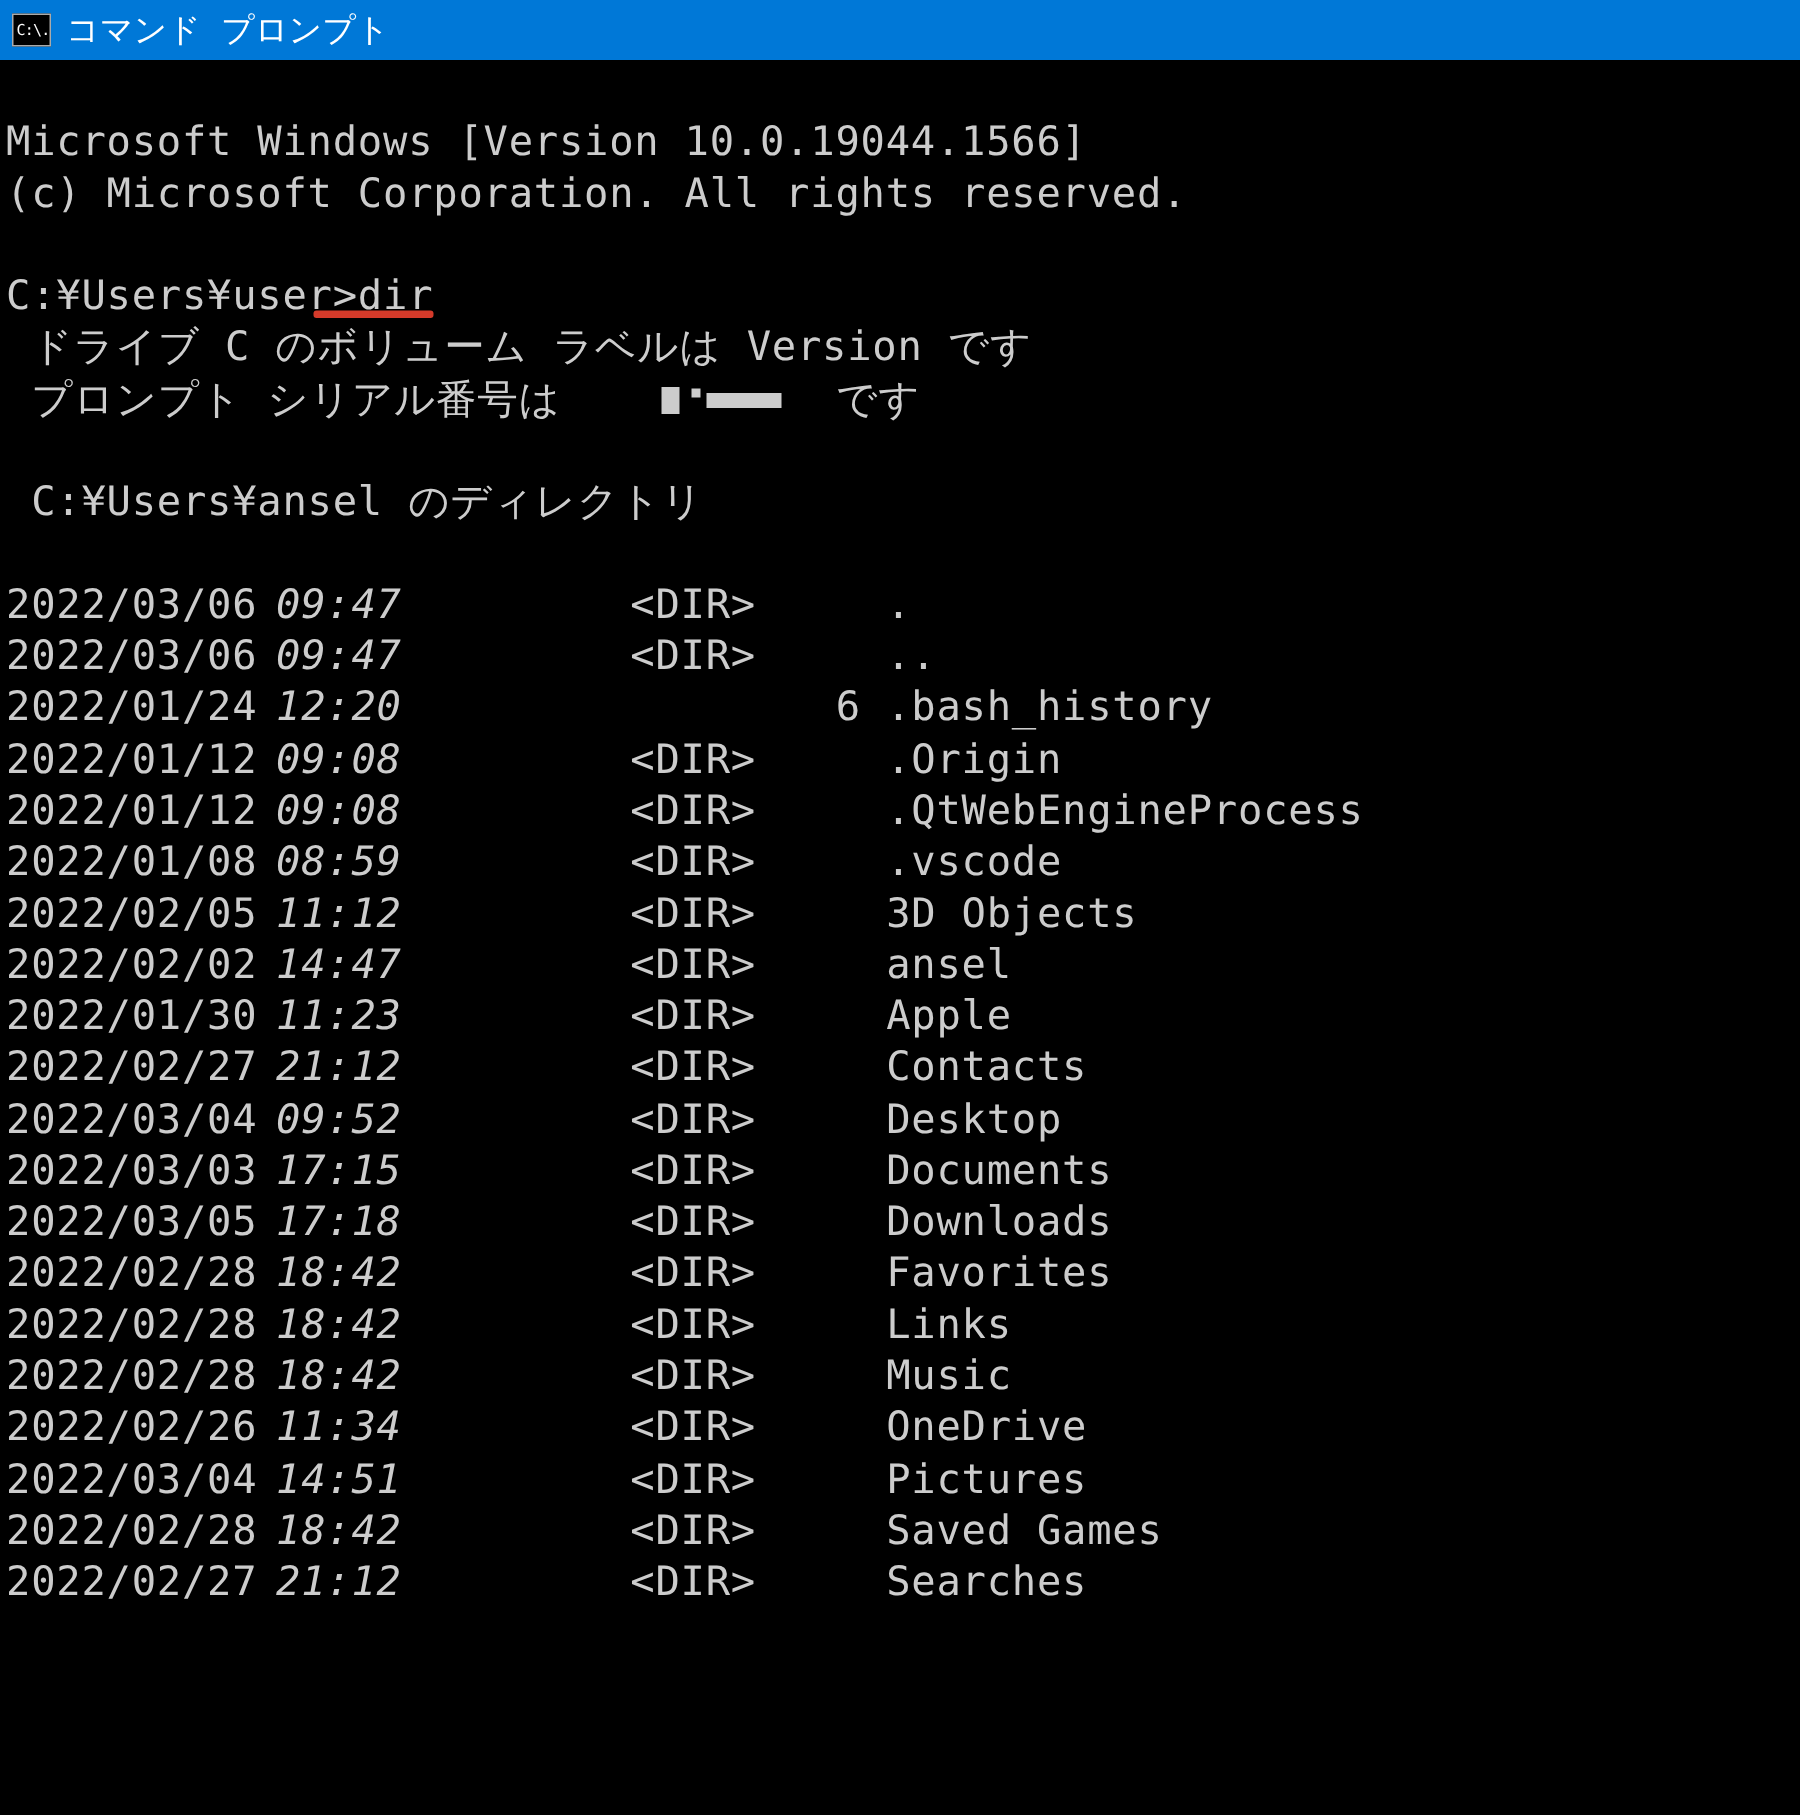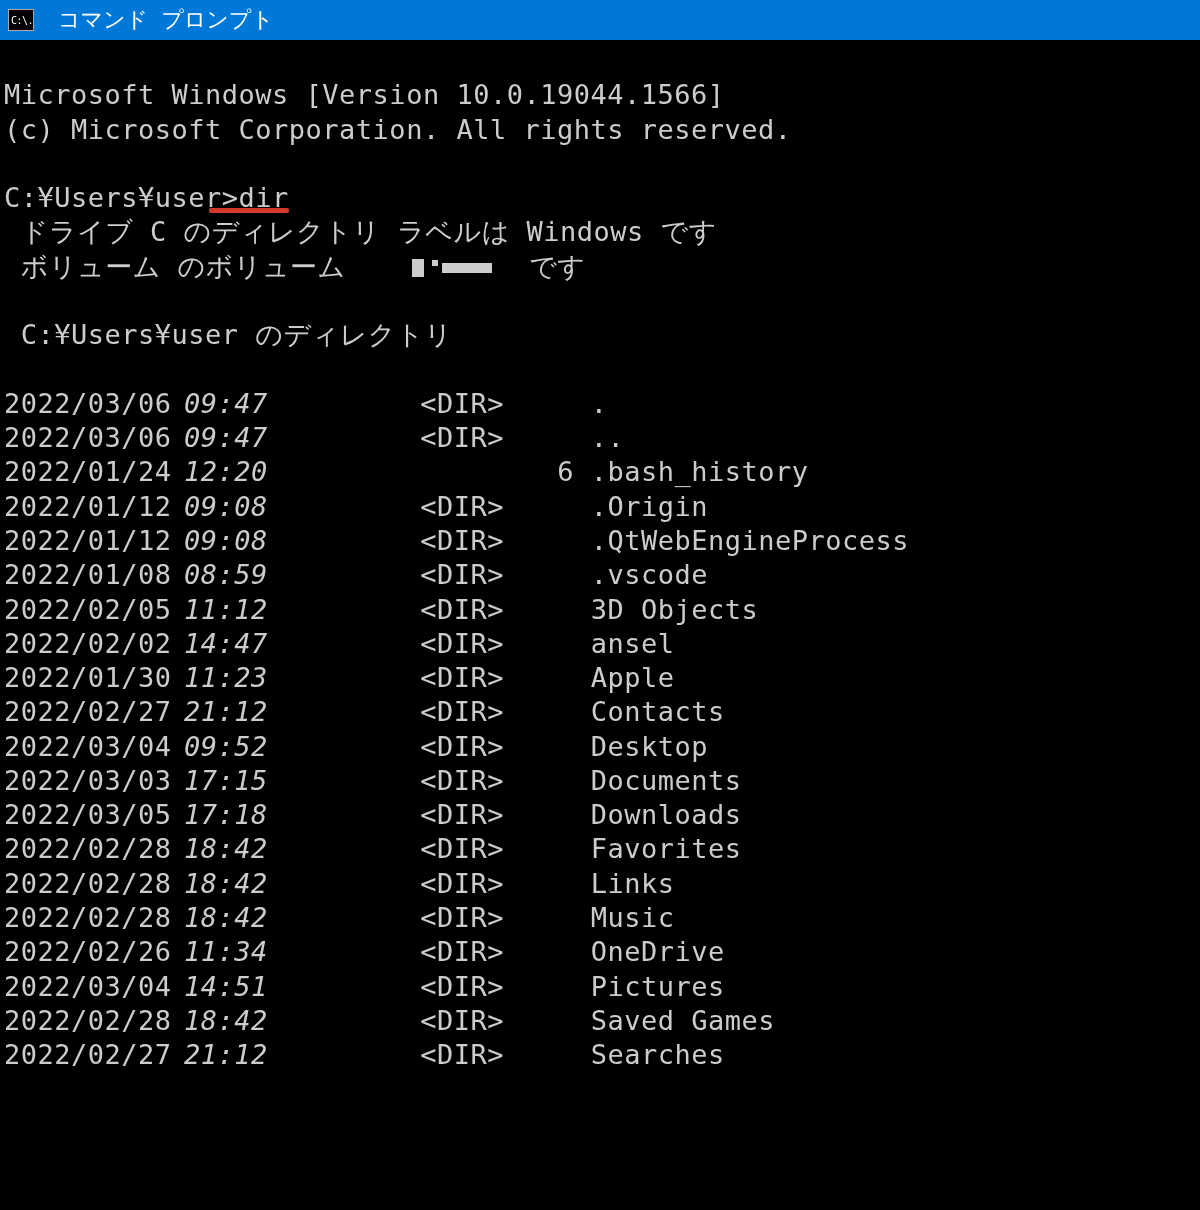--- a/index.html
+++ b/index.html
@@ -30,21 +30,20 @@
     }
     .app-icon-text {
       color: #fff;
       font-size: 10px;
       font-family: monospace;
       letter-spacing: -0.5px;
     }
     .title-text {
       color: #fff;
       font-size: 22px;
-      margin-left: 14px;
     }
     .terminal {
       background: #000;
       color: #ccc;
       font-size: 27px;
       line-height: 1.27;
       padding: 4px 0 0 4px;
       white-space: pre;
       font-family: "MS Gothic", "Consolas", monospace;
       letter-spacing: 0.5px;
@@ -90,18 +89,18 @@
     <span class="app-icon-text">C:\.</span>
   </div>
   <div class="title-text">コマンド プロンプト</div>
 </div>
 
 <div class="terminal">
 <span>Microsoft Windows [Version 10.0.19044.1566]</span>
 <span>(c) Microsoft Corporation. All rights reserved.</span>
 
 <span>C:¥Users¥user&gt;</span><span>dir</span><span class="underline"></span>
-<span> ドライブ C のディレクトリ ラベルは Windows です</span>
-<span> ボリューム のボリューム </span><span class="redacted"><span class="blk" style="left:50px;top:3px;width:12px;height:18px"></span><span class="blk" style="left:80px;top:7px;width:50px;height:10px"></span><span class="blk" style="left:70px;top:4px;width:6px;height:6px"></span></span><span> です</span>
+<span> ドライブ C のボリューム ラベルは Version です</span>
+<span> プロンプト シリアル番号は </span><span class="redacted"><span class="blk" style="left:50px;top:3px;width:12px;height:18px"></span><span class="blk" style="left:80px;top:7px;width:50px;height:10px"></span><span class="blk" style="left:70px;top:4px;width:6px;height:6px"></span></span><span> です</span>
 
-<span> C:¥Users¥user のディレクトリ</span>
+<span> C:¥Users¥ansel のディレクトリ</span>
 
 <div id="dir-rows"><span class="dir-row"><span class="col-date">2022/03/06</span><span class="col-time">09:47</span><span class="col-type">&lt;DIR&gt;</span><span class="col-size"></span><span class="col-name"> .</span></span><span class="dir-row"><span class="col-date">2022/03/06</span><span class="col-time">09:47</span><span class="col-type">&lt;DIR&gt;</span><span class="col-size"></span><span class="col-name"> ..</span></span><span class="dir-row"><span class="col-date">2022/01/24</span><span class="col-time">12:20</span><span class="col-type"></span><span class="col-size">6</span><span class="col-name"> .bash_history</span></span><span class="dir-row"><span class="col-date">2022/01/12</span><span class="col-time">09:08</span><span class="col-type">&lt;DIR&gt;</span><span class="col-size"></span><span class="col-name"> .Origin</span></span><span class="dir-row"><span class="col-date">2022/01/12</span><span class="col-time">09:08</span><span class="col-type">&lt;DIR&gt;</span><span class="col-size"></span><span class="col-name"> .QtWebEngineProcess</span></span><span class="dir-row"><span class="col-date">2022/01/08</span><span class="col-time">08:59</span><span class="col-type">&lt;DIR&gt;</span><span class="col-size"></span><span class="col-name"> .vscode</span></span><span class="dir-row"><span class="col-date">2022/02/05</span><span class="col-time">11:12</span><span class="col-type">&lt;DIR&gt;</span><span class="col-size"></span><span class="col-name"> 3D Objects</span></span><span class="dir-row"><span class="col-date">2022/02/02</span><span class="col-time">14:47</span><span class="col-type">&lt;DIR&gt;</span><span class="col-size"></span><span class="col-name"> ansel</span></span><span class="dir-row"><span class="col-date">2022/01/30</span><span class="col-time">11:23</span><span class="col-type">&lt;DIR&gt;</span><span class="col-size"></span><span class="col-name"> Apple</span></span><span class="dir-row"><span class="col-date">2022/02/27</span><span class="col-time">21:12</span><span class="col-type">&lt;DIR&gt;</span><span class="col-size"></span><span class="col-name"> Contacts</span></span><span class="dir-row"><span class="col-date">2022/03/04</span><span class="col-time">09:52</span><span class="col-type">&lt;DIR&gt;</span><span class="col-size"></span><span class="col-name"> Desktop</span></span><span class="dir-row"><span class="col-date">2022/03/03</span><span class="col-time">17:15</span><span class="col-type">&lt;DIR&gt;</span><span class="col-size"></span><span class="col-name"> Documents</span></span><span class="dir-row"><span class="col-date">2022/03/05</span><span class="col-time">17:18</span><span class="col-type">&lt;DIR&gt;</span><span class="col-size"></span><span class="col-name"> Downloads</span></span><span class="dir-row"><span class="col-date">2022/02/28</span><span class="col-time">18:42</span><span class="col-type">&lt;DIR&gt;</span><span class="col-size"></span><span class="col-name"> Favorites</span></span><span class="dir-row"><span class="col-date">2022/02/28</span><span class="col-time">18:42</span><span class="col-type">&lt;DIR&gt;</span><span class="col-size"></span><span class="col-name"> Links</span></span><span class="dir-row"><span class="col-date">2022/02/28</span><span class="col-time">18:42</span><span class="col-type">&lt;DIR&gt;</span><span class="col-size"></span><span class="col-name"> Music</span></span><span class="dir-row"><span class="col-date">2022/02/26</span><span class="col-time">11:34</span><span class="col-type">&lt;DIR&gt;</span><span class="col-size"></span><span class="col-name"> OneDrive</span></span><span class="dir-row"><span class="col-date">2022/03/04</span><span class="col-time">14:51</span><span class="col-type">&lt;DIR&gt;</span><span class="col-size"></span><span class="col-name"> Pictures</span></span><span class="dir-row"><span class="col-date">2022/02/28</span><span class="col-time">18:42</span><span class="col-type">&lt;DIR&gt;</span><span class="col-size"></span><span class="col-name"> Saved Games</span></span><span class="dir-row"><span class="col-date">2022/02/27</span><span class="col-time">21:12</span><span class="col-type">&lt;DIR&gt;</span><span class="col-size"></span><span class="col-name"> Searches</span></span></div></div>
 
 </body></html>

